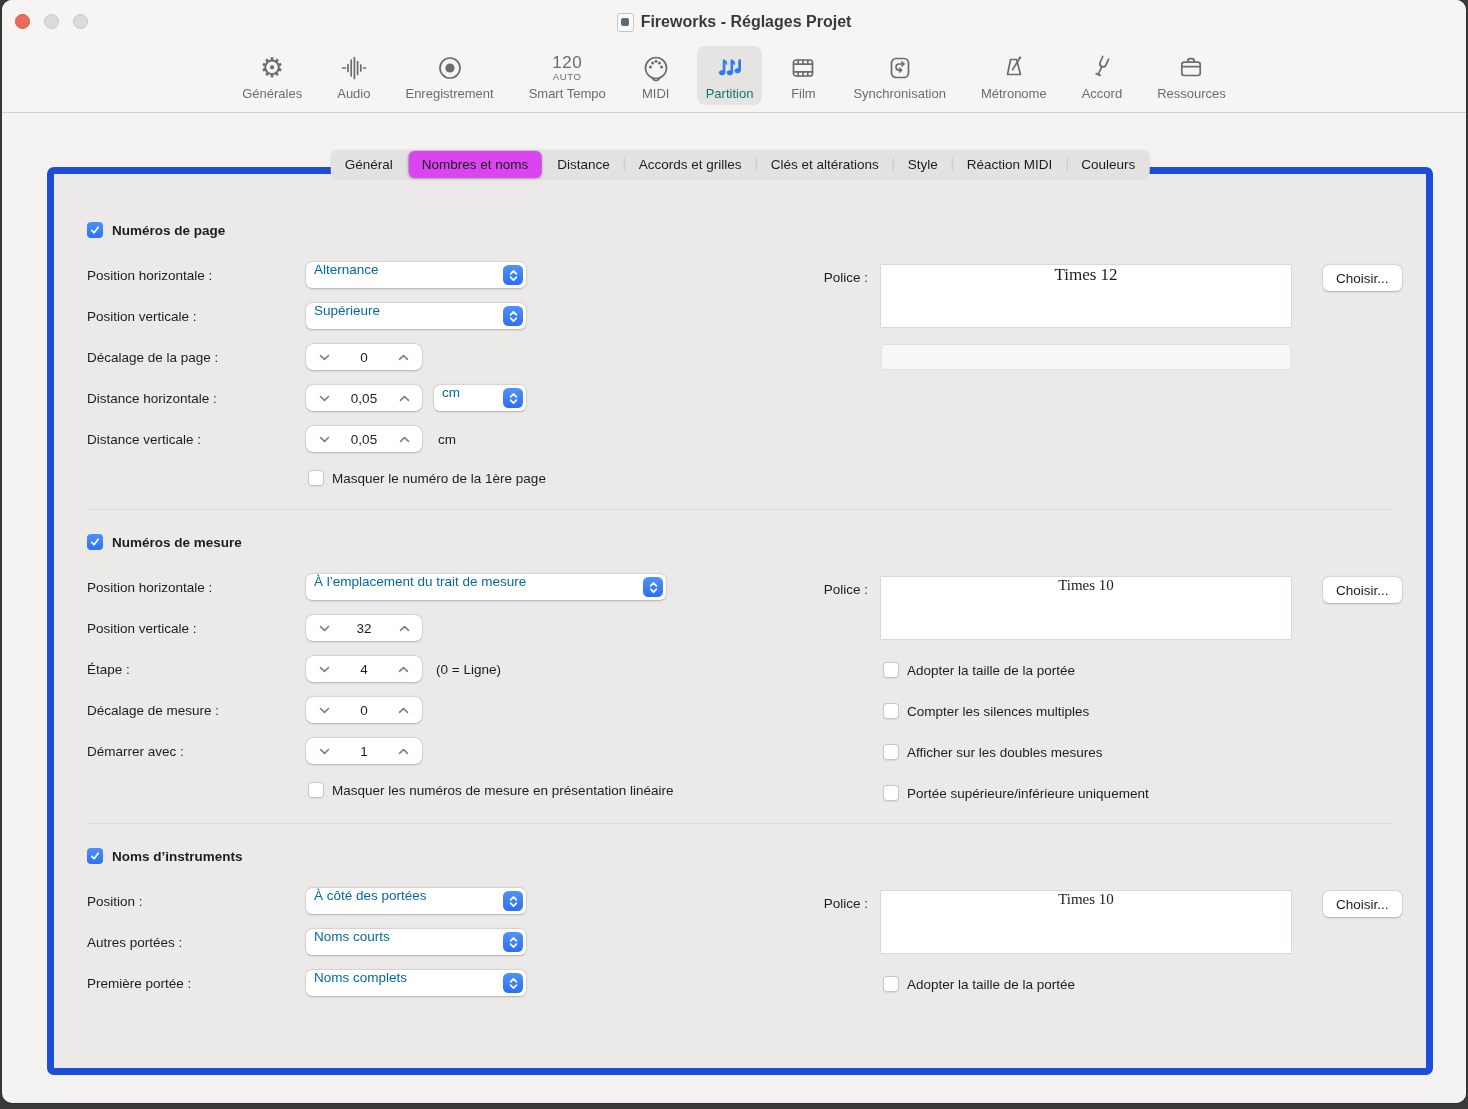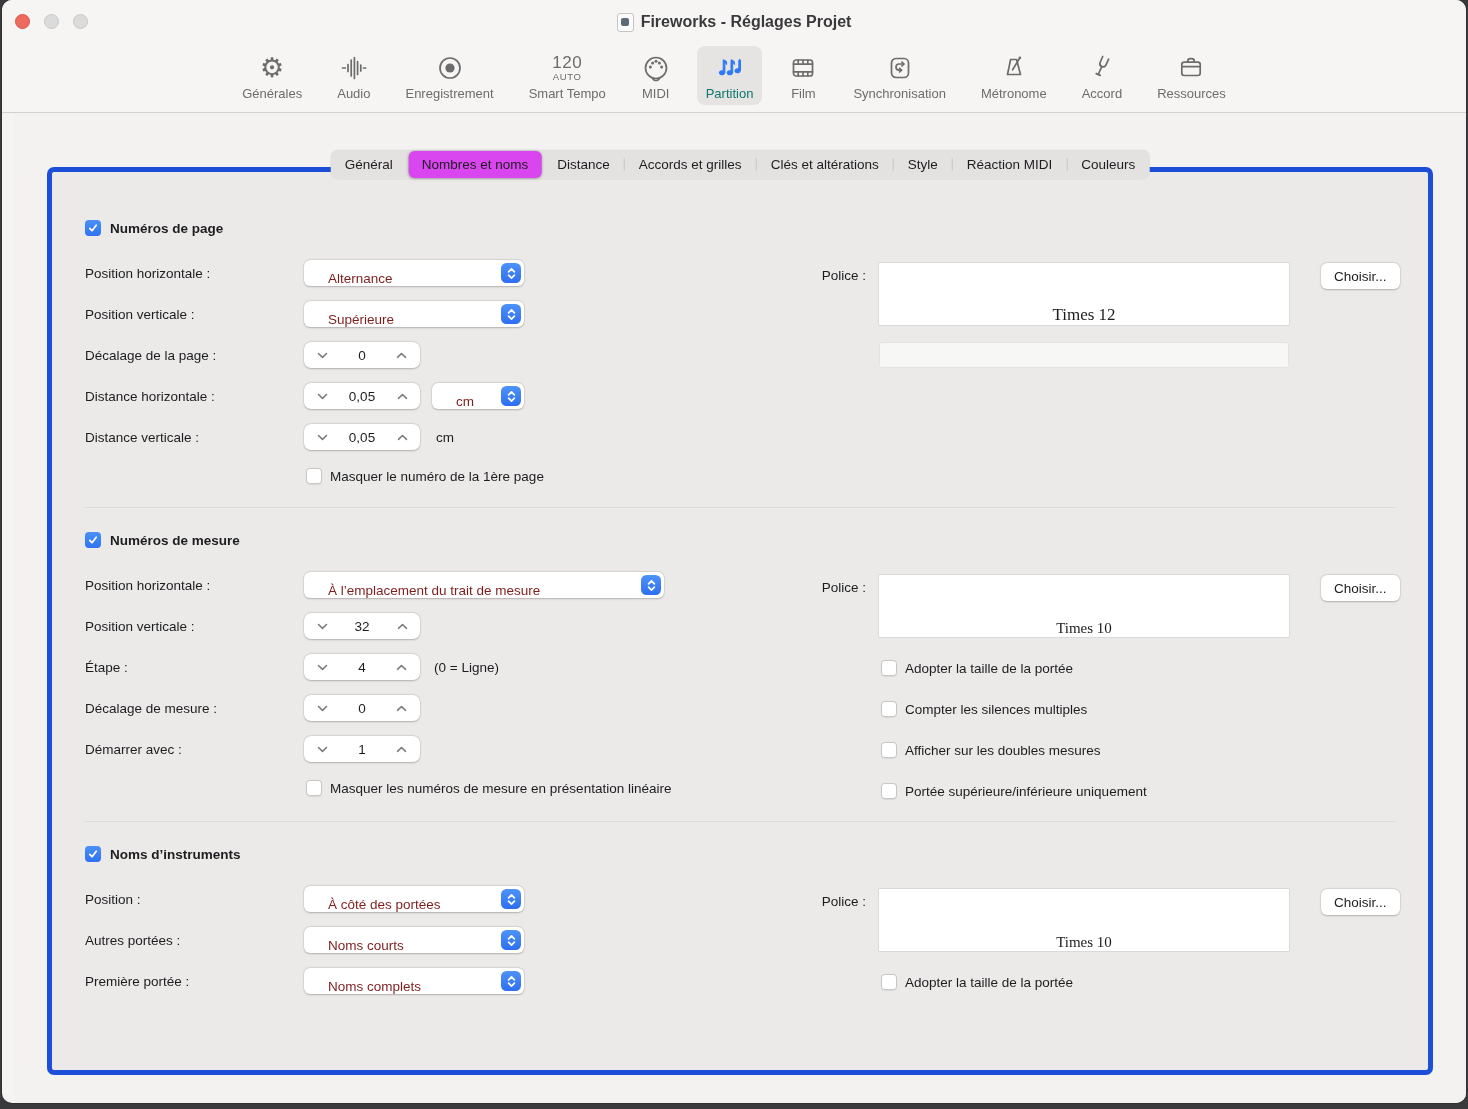--- a/index.html
+++ b/index.html
@@ -23,21 +23,21 @@
   .tb-item .tb-label{font-size:13px;line-height:14px;white-space:nowrap;}
   .tb-item.active{background:#e5e4e3;color:#0f766e;}
   .tb-item.active svg *{stroke:#2e7af5;}
   .tb-item.active .fillb{fill:#2e7af5;}
   .tempo-stack{display:flex;flex-direction:column;align-items:center;line-height:1;}
   .tempo-120{font-size:17px;letter-spacing:.5px;}
   .tempo-auto{font-size:9.5px;letter-spacing:.6px;margin-top:1px;}
   .gear-glyph{font-size:27px;line-height:30px;color:#6c6c6c;}
   
   .main{position:relative;height:991px;background:#f3f2f1;margin-left:12px;}
-  .panel{position:absolute;left:33px;right:33px;top:54px;height:908px;background:#ebeae9;border:5px solid #1d4ed8;border-radius:7px;box-sizing:border-box;overflow:hidden;}
+  .panel{position:absolute;left:33px;right:33px;top:54px;height:908px;background:#ebeae9;border:7px solid #1d4ed8;border-radius:7px;box-sizing:border-box;overflow:hidden;}
   
   .segbar{position:absolute;top:37px;left:50%;transform:translateX(-50%);display:flex;align-items:center;background:#e3e2e1;border-radius:7px;height:29px;z-index:5;box-shadow:0 0 0 .5px rgba(0,0,0,.06);}
   .seg{display:flex;align-items:center;height:29px;padding:0 14px;font-size:13.5px;color:#1d1d1f;white-space:nowrap;border-radius:7px;}
   .seg.selected{background:#d946ef;border-radius:6px;box-shadow:0 .5px 2.5px rgba(0,0,0,.26),0 0 0 .5px rgba(0,0,0,.04);height:27px;margin:1px;padding:0 13px;}
   .seg-sep{width:1px;height:13px;background:#c8c7c6;}
   
   .section{padding:22px 33px 20px;}
   .section.first{padding-top:46px;padding-bottom:21px;}
   .section.last{padding-bottom:48px;}
   .divider{border-top:1px solid #dcdbda;margin:0 33px;}
@@ -54,32 +54,32 @@
   .suffix{font-size:13.5px;color:#1d1d1f;margin-left:16px;}
   .cb-row{display:flex;align-items:center;gap:8px;height:20px;margin-top:16px;}
   .cb-row.indent{margin-left:221px;}
   
   .cb{width:16px;height:16px;border-radius:4px;flex:none;display:flex;align-items:center;justify-content:center;background:#fff;box-shadow:inset 0 0 0 1px #c7c6c5,0 .5px 1px rgba(0,0,0,.08);}
   .cb svg{display:none;}
   .cb.checked{background:linear-gradient(#4a90f7,#2f72f3);box-shadow:none;}
   .cb.checked svg{display:block;}
   .cb-label{font-size:13.5px;color:#1d1d1f;white-space:nowrap;}
   
-  .select{position:relative;display:flex;align-items:flex-end;height:26px;background:#fff;border-radius:6px;box-shadow:0 0 0 .5px rgba(0,0,0,.08),0 .5px 2px rgba(0,0,0,.22);padding-left:24px;box-sizing:border-box;font-size:13.5px;color:#7f1d1d;}
+  .select{position:relative;display:flex;align-items:flex-start;height:26px;background:#fff;border-radius:6px;box-shadow:0 0 0 .5px rgba(0,0,0,.08),0 .5px 2px rgba(0,0,0,.22);padding-left:8px;box-sizing:border-box;font-size:13.5px;color:#0369a1;}
   .select .sel-val{white-space:nowrap;overflow:hidden;}
   .select .caps{position:absolute;right:3px;top:3px;width:20px;height:20px;border-radius:5.5px;background:linear-gradient(#4e93f7,#2e6ef2);display:flex;align-items:center;justify-content:center;}
   .w220{width:220px;}.w360{width:360px;}.w92{width:92px;}
   
   .stepper{display:flex;align-items:center;justify-content:space-between;width:116px;height:26px;background:#fff;border-radius:7px;box-shadow:0 0 0 .5px rgba(0,0,0,.08),0 .5px 2px rgba(0,0,0,.22);padding:0 11px;box-sizing:border-box;}
   .step-val{font-size:13.5px;color:#1d1d1f;}
   .step-btn{display:flex;align-items:center;justify-content:center;width:14px;height:18px;}
   
   .font-row{display:flex;align-items:flex-start;}
   .font-label{width:61px;flex:none;text-align:right;padding-right:13px;font-size:13.5px;color:#1d1d1f;padding-top:5px;}
-  .font-box{width:410px;height:62px;background:#fff;box-shadow:0 0 0 .5px rgba(0,0,0,.14);display:flex;align-items:flex-end;justify-content:center;}
+  .font-box{width:410px;height:62px;background:#fff;box-shadow:0 0 0 .5px rgba(0,0,0,.14);display:flex;align-items:flex-start;justify-content:center;}
   .font-box .font-name{font-family:"Liberation Serif","DejaVu Serif",serif;color:#1c1c1e;}
   .fs17{font-size:17px;}.fs15{font-size:15px;}
   .choose-btn{margin-left:32px;height:26px;padding:0 13px;background:#fff;border:none;border-radius:6px;box-shadow:0 0 0 .5px rgba(0,0,0,.08),0 .5px 2px rgba(0,0,0,.22);font-size:13.5px;color:#1d1d1f;font-family:inherit;}
   .right-cbs .cb-row{margin-left:76px;margin-top:21px;}
   .prefix-field{margin-left:74px;margin-top:17px;width:410px;height:26px;background:#f7f7f6;border-radius:3px;box-shadow:inset 0 0 0 1px #e4e3e2;}
   svg{display:block;}
 </style>
 </head>
 <body>
 

